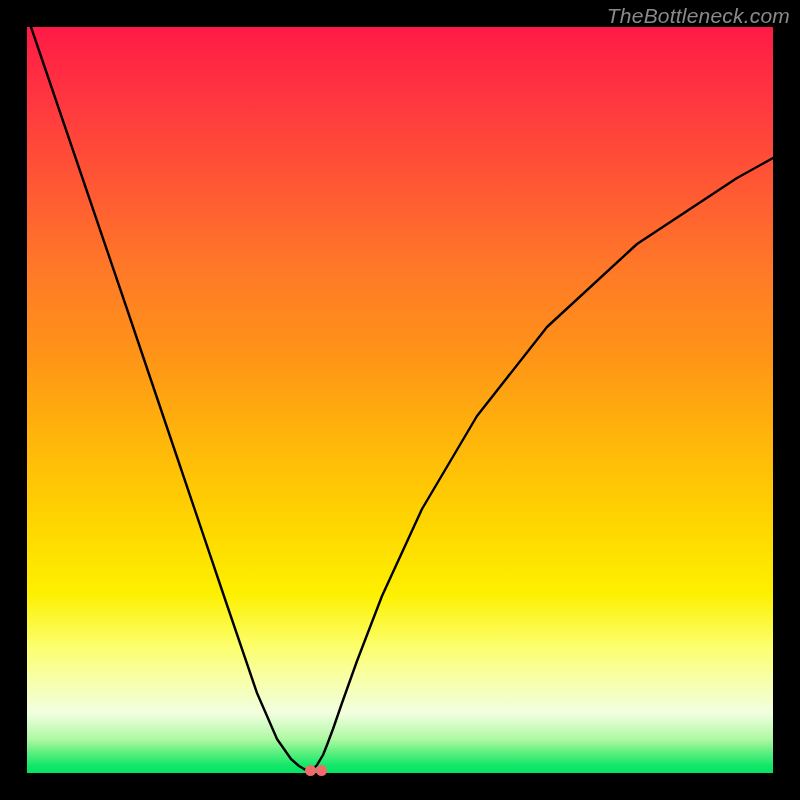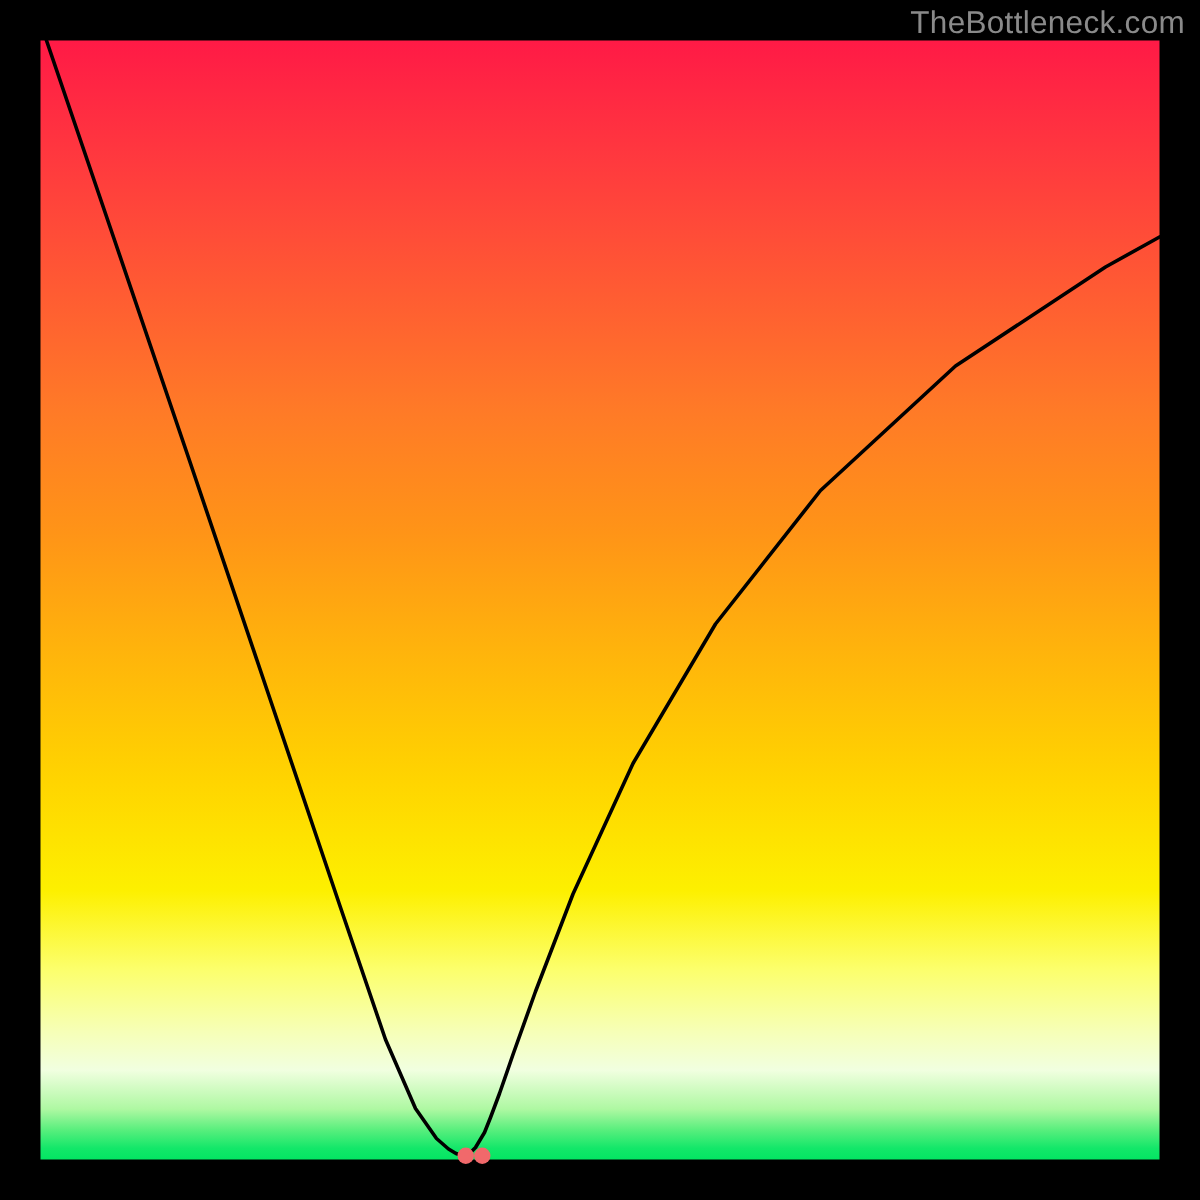--- a/index.html
+++ b/index.html
@@ -35,20 +35,21 @@
     );
   }
   .watermark {
     position: absolute;
     top: 4px;
     right: 10px;
     font-family: Arial, sans-serif;
     font-size: 21px;
     color: #8a8a8a;
     letter-spacing: 0.2px;
+    font-style: italic;
   }
   svg.curve {
     position: absolute;
     left: 0;
     top: 0;
     width: 746px;
     height: 746px;
     overflow: visible;
   }
   .dots {

